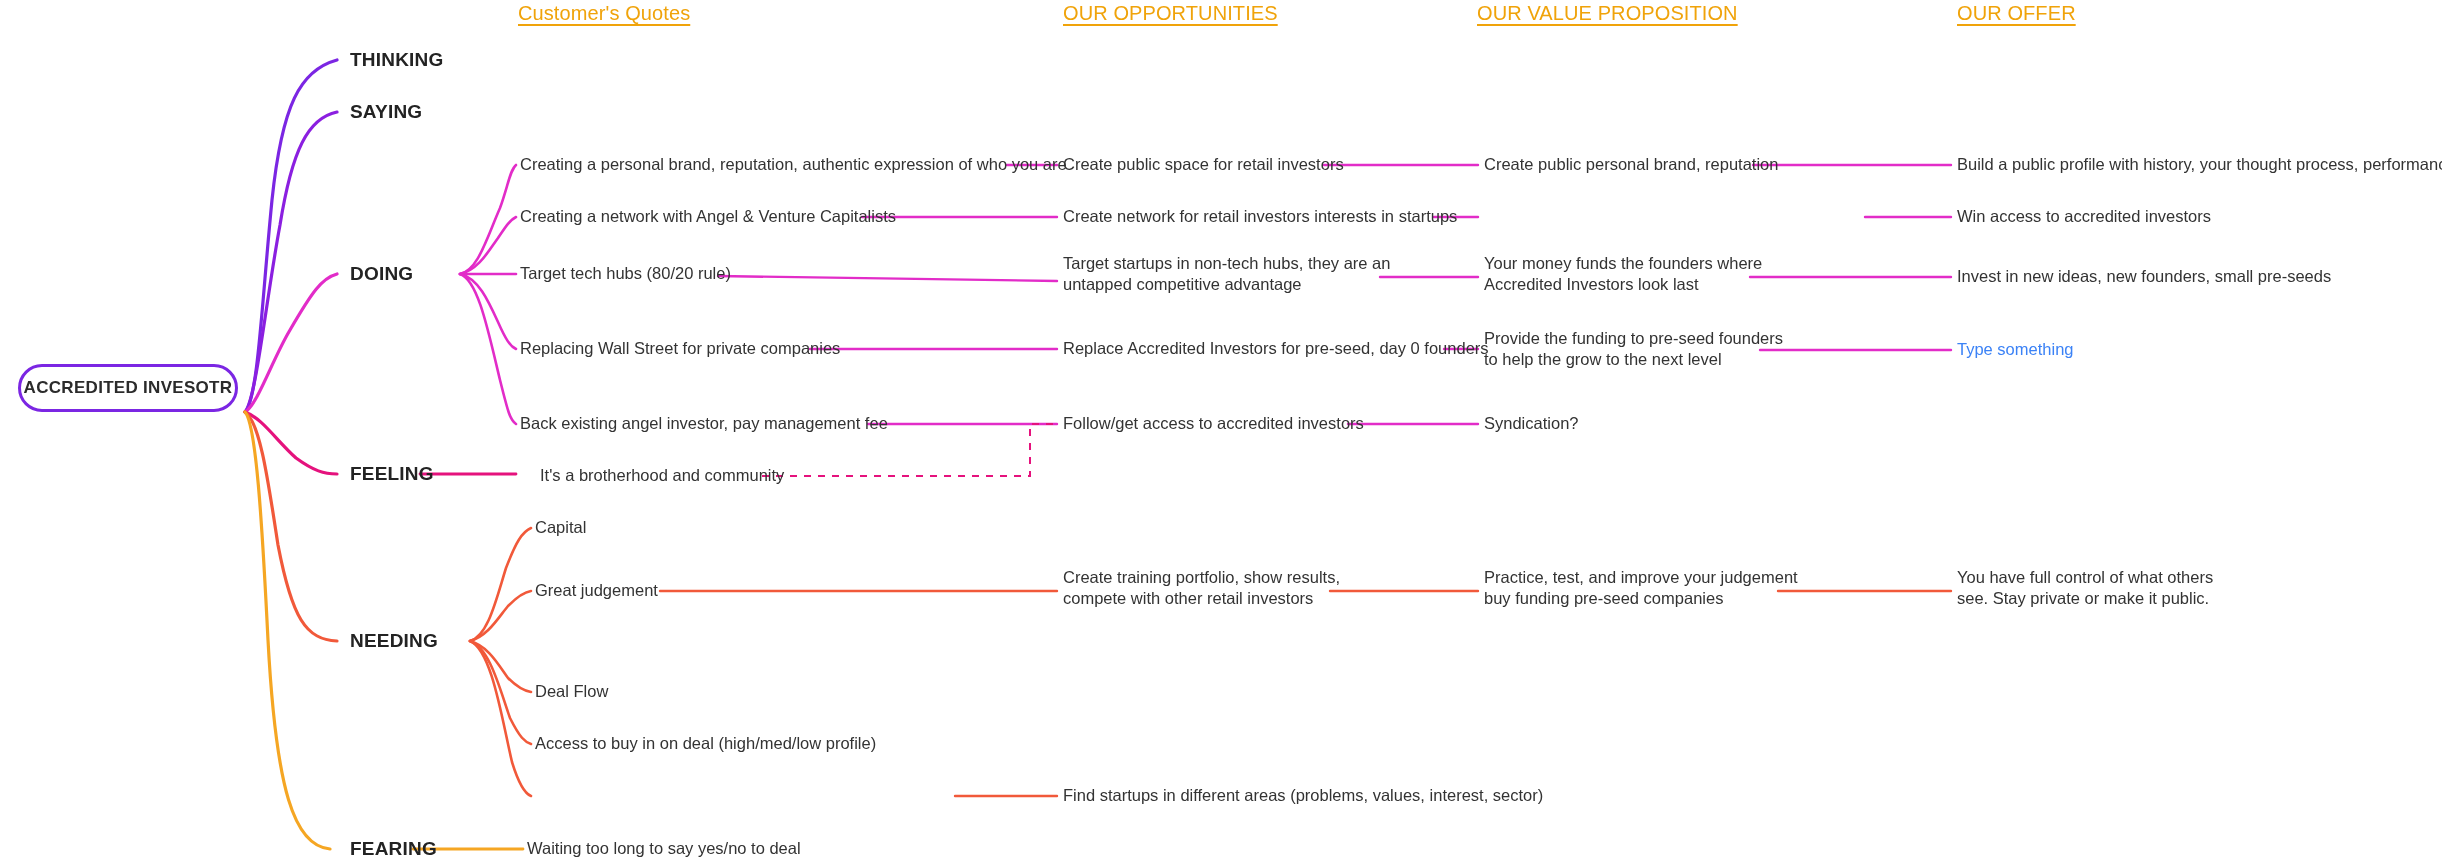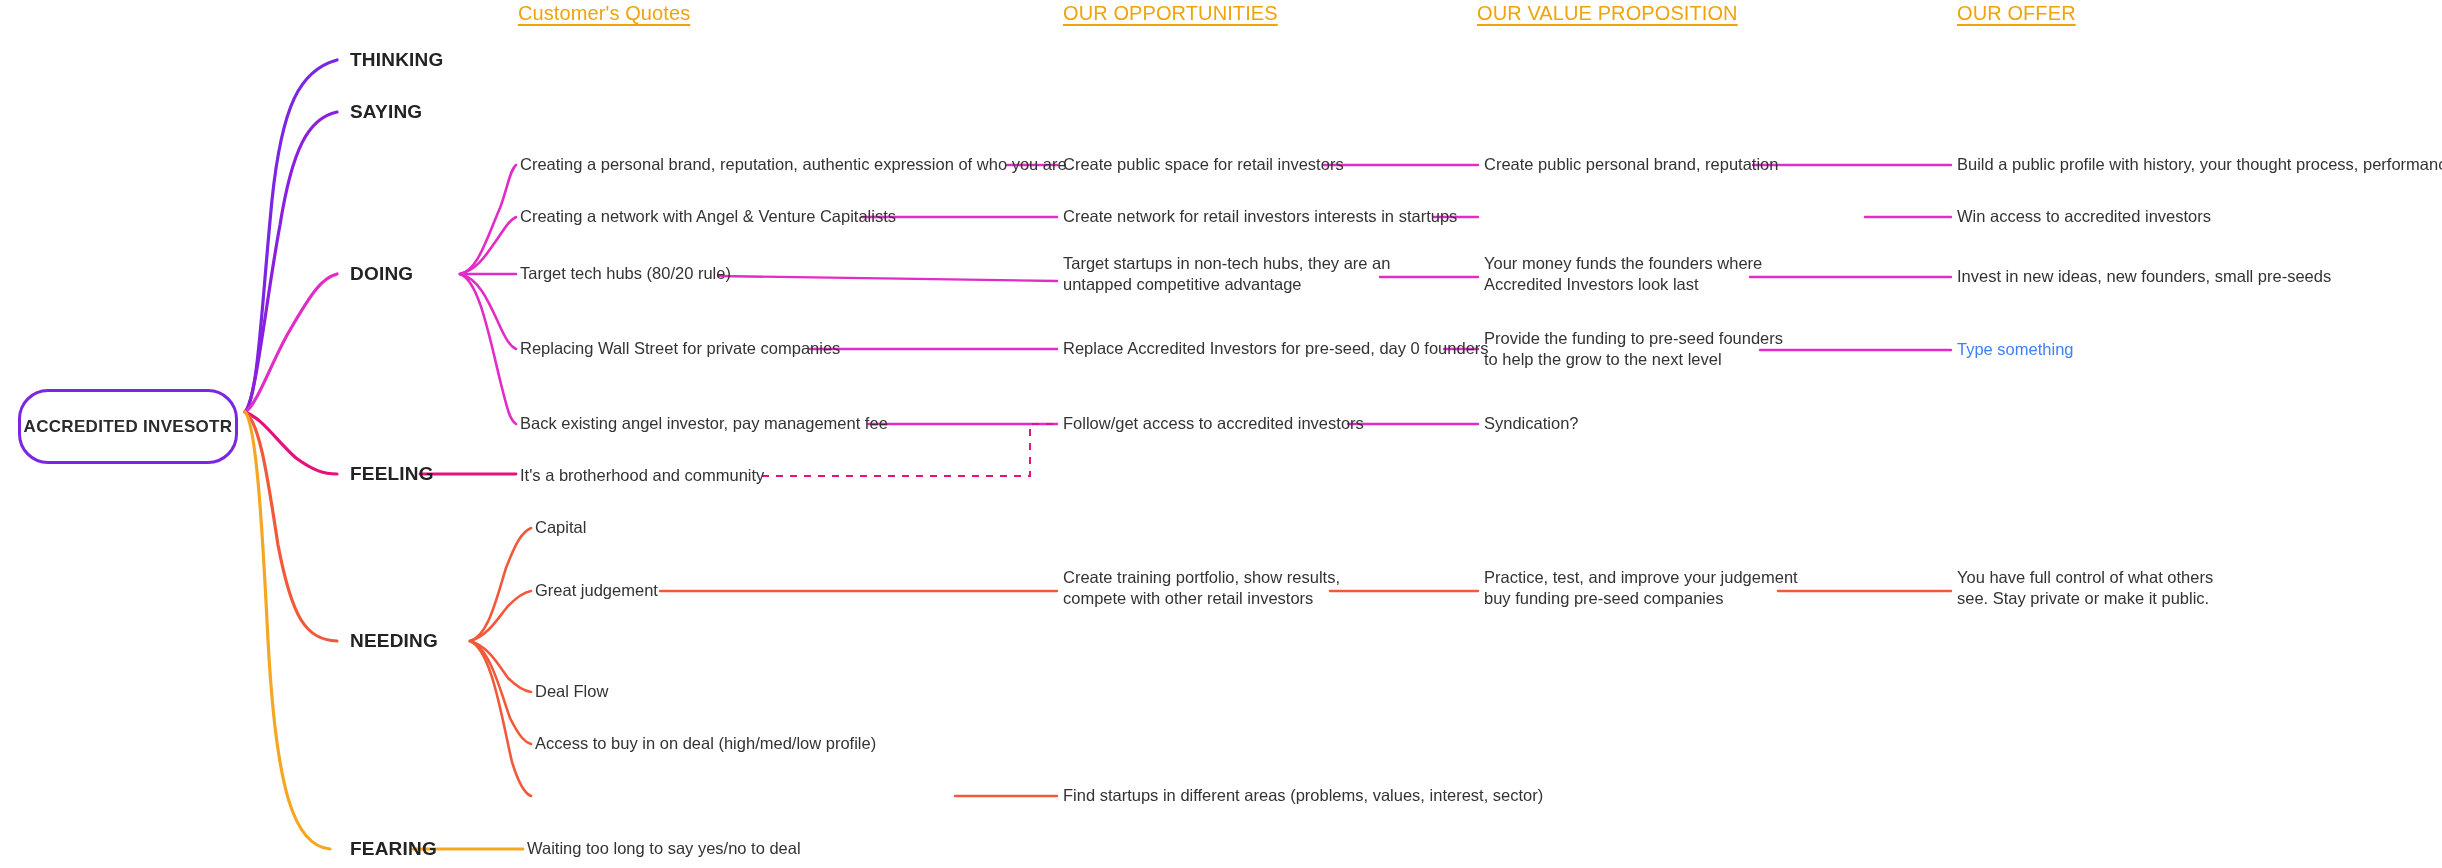--- a/index.html
+++ b/index.html
@@ -115,21 +115,21 @@
       <line x1="1778" y1="591" x2="1951" y2="591"></line>
       <line x1="955" y1="796" x2="1057" y2="796"></line>
     </g>
   </svg>
 
   <div class="col-head" style="left:518px;top:2px;">Customer's Quotes</div>
   <div class="col-head" style="left:1063px;top:2px;">OUR OPPORTUNITIES</div>
   <div class="col-head" style="left:1477px;top:2px;">OUR VALUE PROPOSITION</div>
   <div class="col-head" style="left:1957px;top:2px;">OUR OFFER</div>
 
-  <div class="root-node" style="left:18px;top:389px;width:220px;height:75px;">
+  <div class="root-node" style="left:18px;top:364px;width:220px;height:48px;">
     <span>ACCREDITED INVESOTR</span>
   </div>
 
   <div class="branch-label" style="left:350px;top:60px;">THINKING</div>
   <div class="branch-label" style="left:350px;top:112px;">SAYING</div>
   <div class="branch-label" style="left:350px;top:274px;">DOING</div>
   <div class="branch-label" style="left:350px;top:474px;">FEELING</div>
   <div class="branch-label" style="left:350px;top:641px;">NEEDING</div>
   <div class="branch-label" style="left:350px;top:849px;">FEARING</div>
 
@@ -152,21 +152,21 @@
   <div class="node nowrap" style="left:520px;top:349px;">Replacing Wall Street for private companies</div>
   <div class="node nowrap" style="left:1063px;top:349px;">Replace Accredited Investors for pre-seed, day 0 founders</div>
   <div class="node" style="left:1484px;top:349px;">Provide the funding to pre-seed founders
 to help the grow to the next level</div>
   <div class="node nowrap placeholder" style="left:1957px;top:350px;">Type something</div>
 
   <div class="node nowrap" style="left:520px;top:424px;">Back existing angel investor, pay management fee</div>
   <div class="node nowrap" style="left:1063px;top:424px;">Follow/get access to accredited investors</div>
   <div class="node nowrap" style="left:1484px;top:424px;">Syndication?</div>
 
-  <div class="node nowrap" style="left:520px;top:476px;text-align:center;">It's a brotherhood and community</div>
+  <div class="node nowrap" style="left:540px;top:476px;text-align:center;">It's a brotherhood and community</div>
 
   <div class="node nowrap" style="left:535px;top:528px;">Capital</div>
 
   <div class="node nowrap" style="left:535px;top:591px;">Great judgement</div>
   <div class="node" style="left:1063px;top:588px;">Create training portfolio, show results,
 compete with other retail investors</div>
   <div class="node" style="left:1957px;top:588px;">You have full control of what others
 see. Stay private or make it public.</div>
   <div class="node" style="left:1484px;top:588px;">Practice, test, and improve your judgement
 buy funding pre-seed companies</div>

